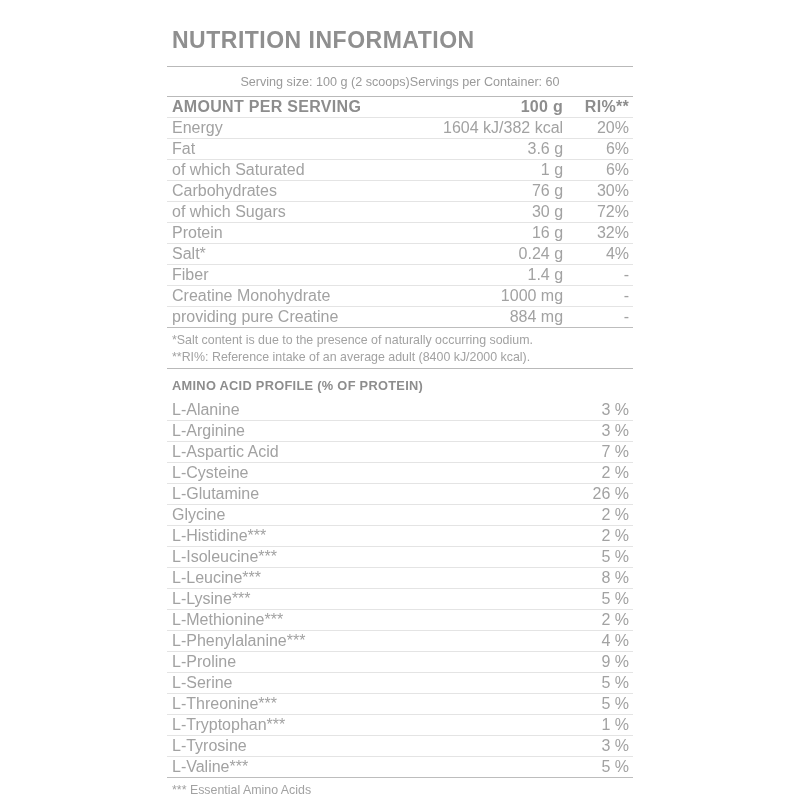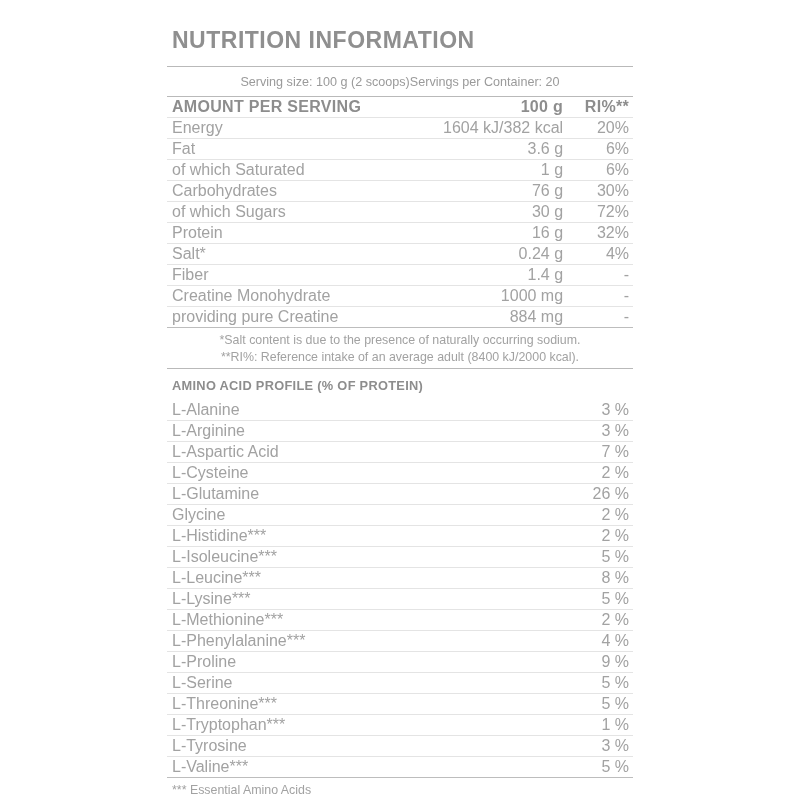--- a/index.html
+++ b/index.html
@@ -90,21 +90,21 @@
   
   .tbl tr.last td { border-bottom: 1.4px solid #bdbdbd; }
 
   
   .footnotes {
     padding: 4px 5px 3px 5px;
     font-size: 12.4px;
     color: #a2a2a2;
     line-height: 16.5px;
   }
-  .footnote-line { white-space: nowrap; text-align: center; }
+  .footnote-line { white-space: nowrap; }
 
   .section-head {
     padding: 9px 5px 7px 5px;
     font-size: 12.8px;
     font-weight: bold;
     color: #8d8d8d;
     letter-spacing: 0.3px;
   }
 
   .tail-note {
@@ -117,21 +117,21 @@
 <body>
 
 <div class="panel">
 
   <div class="title">NUTRITION INFORMATION</div>
 
   <div class="rule-strong sp-title-rule"></div>
 
   <div class="serving-row">
     <span>Serving size: 100 g (2 scoops)</span>
-    <span>Servings per Container: 20</span>
+    <span>Servings per Container: 60</span>
   </div>
 
   <div class="rule-strong"></div>
 
   <table class="tbl">
     <colgroup>
       <col class="col-name">
         <col class="col-val">
         <col class="col-ri">
     </colgroup>

